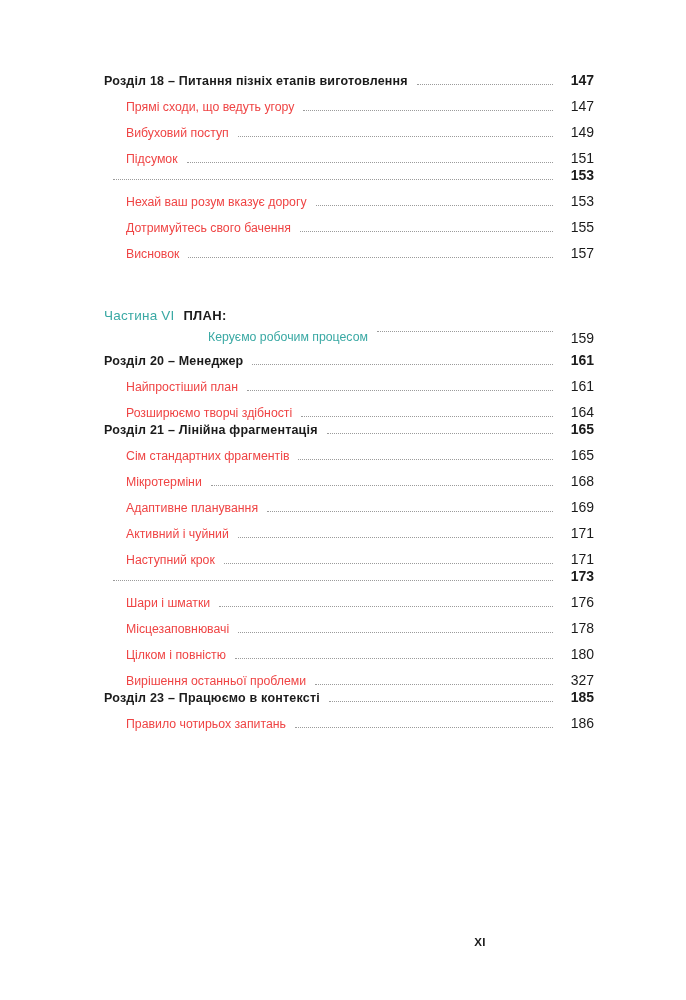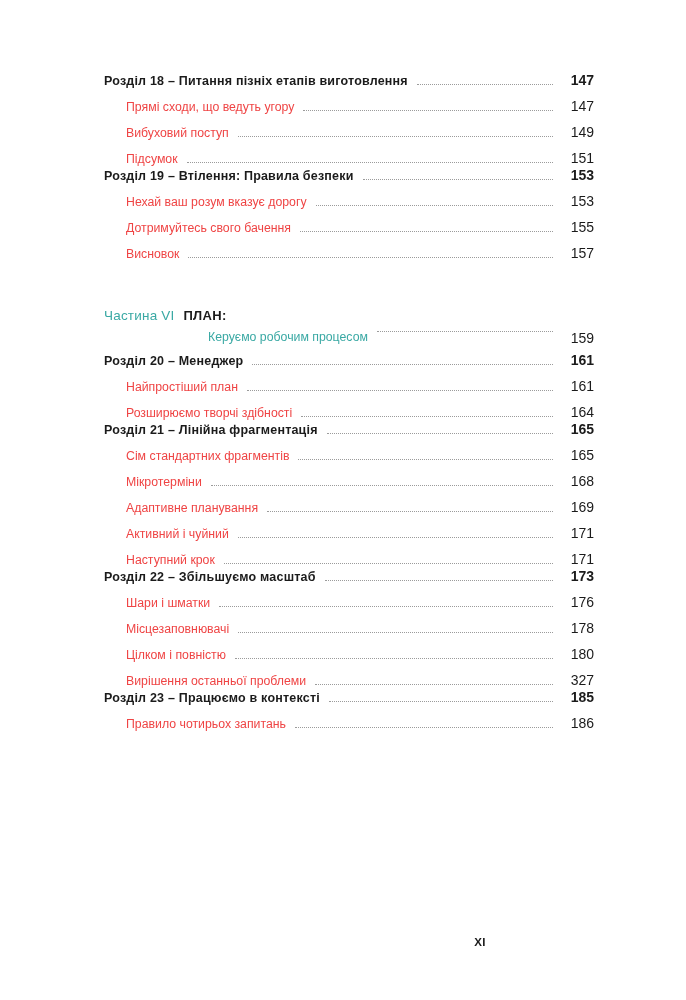--- a/index.html
+++ b/index.html
@@ -155,21 +155,20 @@
           <span class="pagenum">149</span>
         </div>
         <div class="section-row">
           <span class="section-title">Підсумок</span>
           <span class="dots"></span>
           <span class="pagenum">151</span>
         </div>
       </div>
       <div class="chapter-block">
         <div class="chapter-row">
-          <span class="chapter-title">Розділ 19 – Втілення: Правила безпеки</span>
           <span class="dots"></span>
           <span class="pagenum">153</span>
         </div>
         <div class="section-row">
           <span class="section-title">Нехай ваш розум вказує дорогу</span>
           <span class="dots"></span>
           <span class="pagenum">153</span>
         </div>
         <div class="section-row">
           <span class="section-title">Дотримуйтесь свого бачення</span>
@@ -237,21 +236,20 @@
           <span class="pagenum">171</span>
         </div>
         <div class="section-row">
           <span class="section-title">Наступний крок</span>
           <span class="dots"></span>
           <span class="pagenum">171</span>
         </div>
       </div>
       <div class="chapter-block">
         <div class="chapter-row">
-          <span class="chapter-title">Розділ 22 – Збільшуємо масштаб</span>
           <span class="dots"></span>
           <span class="pagenum">173</span>
         </div>
         <div class="section-row">
           <span class="section-title">Шари і шматки</span>
           <span class="dots"></span>
           <span class="pagenum">176</span>
         </div>
         <div class="section-row">
           <span class="section-title">Місцезаповнювачі</span>

